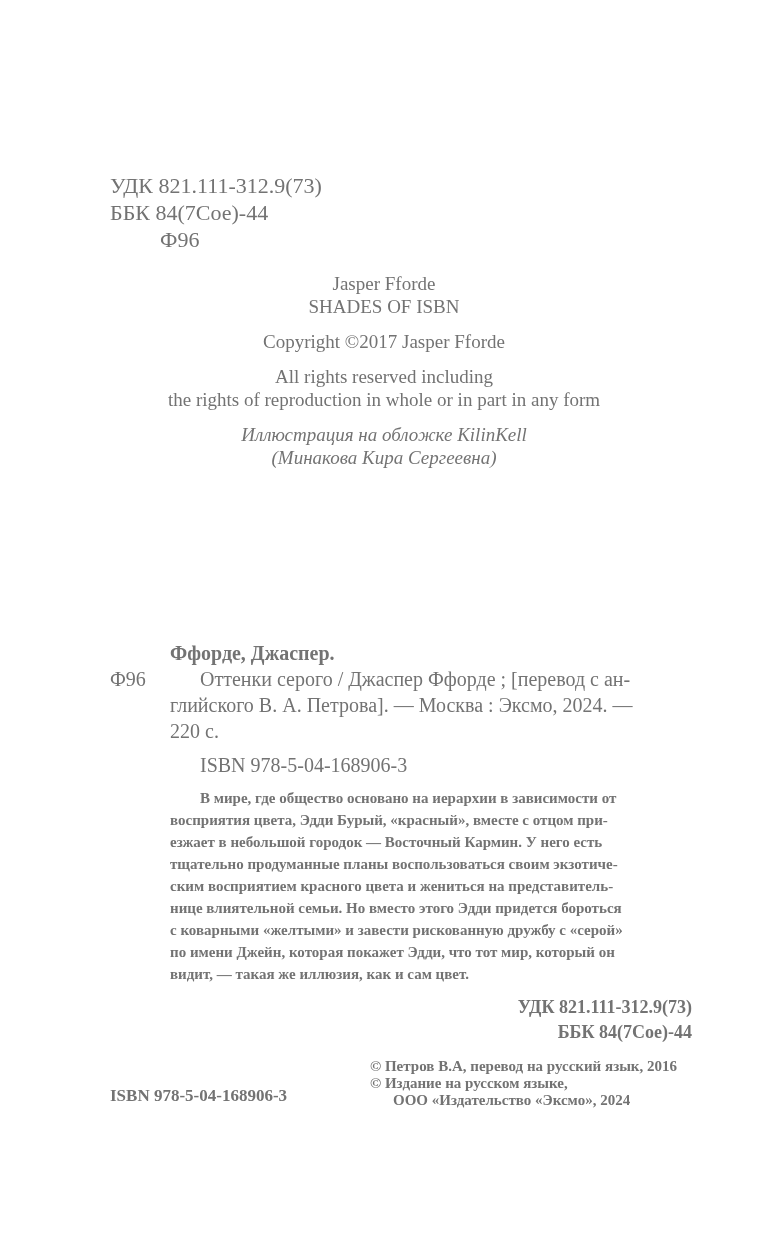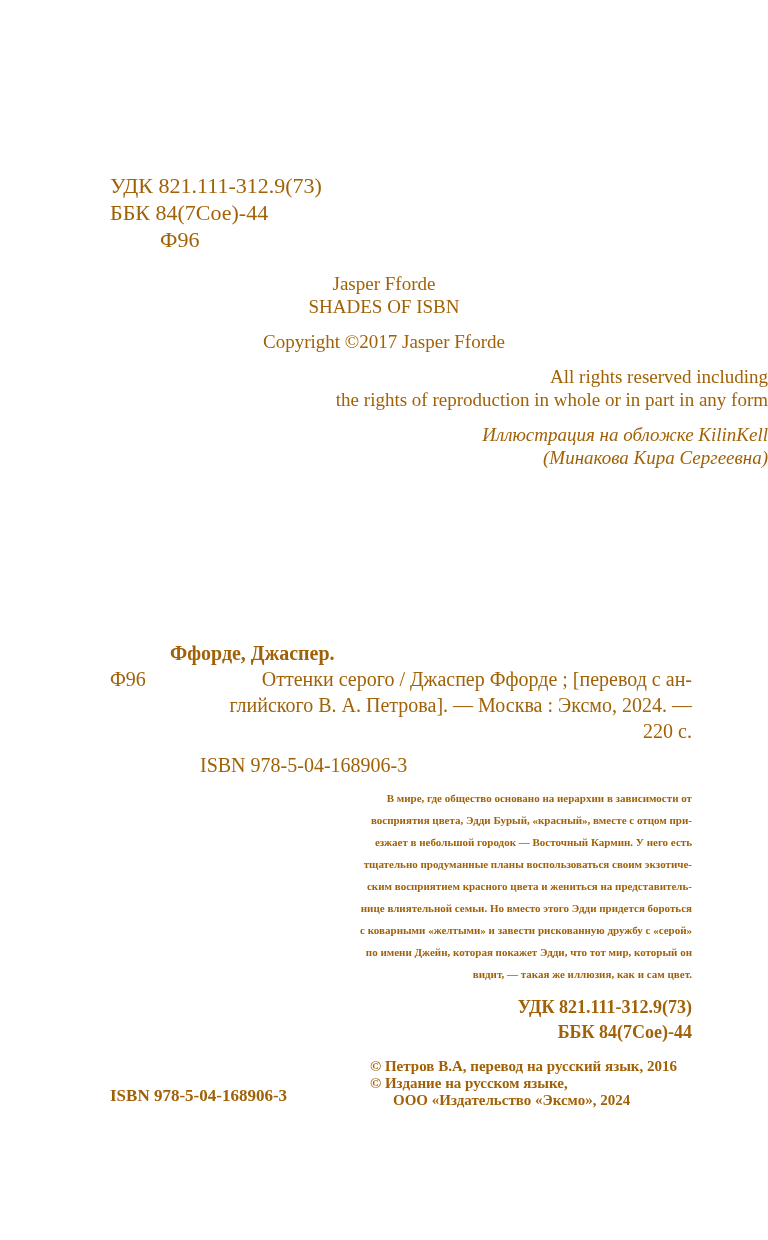--- a/index.html
+++ b/index.html
@@ -2,25 +2,25 @@
 <html><head>
 <meta charset="utf-8">
 <style>
   * { margin: 0; padding: 0; box-sizing: border-box; }
   html, body { background: #ffffff; }
   .page {
     position: relative;
     width: 768px;
     height: 1187px;
     background: #ffffff;
-    color: #a16207;
+    color: #737373;
     font-family: "Liberation Serif", serif;
     overflow: hidden;
   }
-  .lines { white-space: pre-line; text-align: right; }
+  .lines { white-space: pre-line; }
   .italic { font-style: italic; }
 
   
   .top-imprint {
     position: absolute;
     left: 110px;
     top: 172px;
     font-size: 22px;
     line-height: 27px;
   }
@@ -52,21 +52,21 @@
     top: 640px;
     width: 522px;
     font-size: 20px;
     line-height: 26px;
   }
   .catalog .heading { font-weight: bold; }
   .catalog .bib { text-indent: 30px; }
   .catalog .isbn-cat { margin-top: 8px; text-indent: 30px; }
   .catalog .annotation {
     margin-top: 9px;
-    font-size: 11px;
+    font-size: 15px;
     line-height: 22px;
     font-weight: bold;
     text-indent: 30px;
   }
   .catalog .codes-right {
     margin-top: 10px;
     text-align: right;
     font-weight: bold;
     font-size: 18px;
     line-height: 25px;

